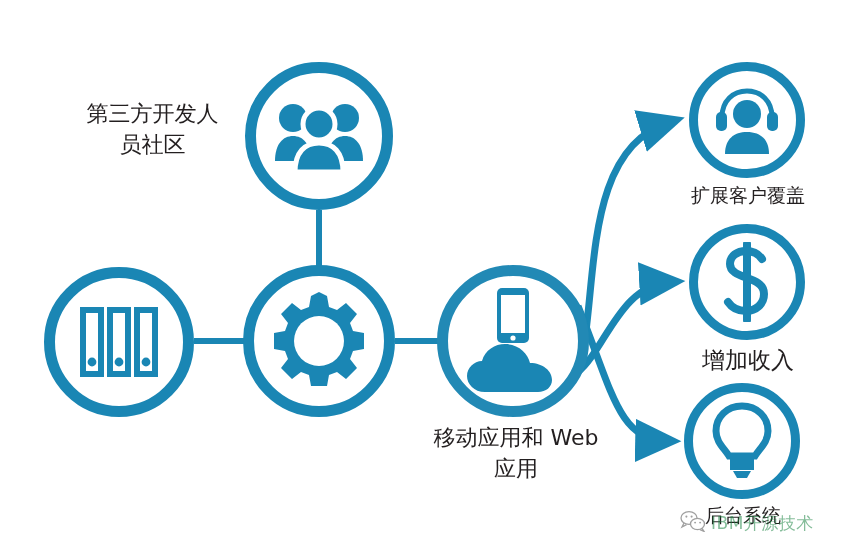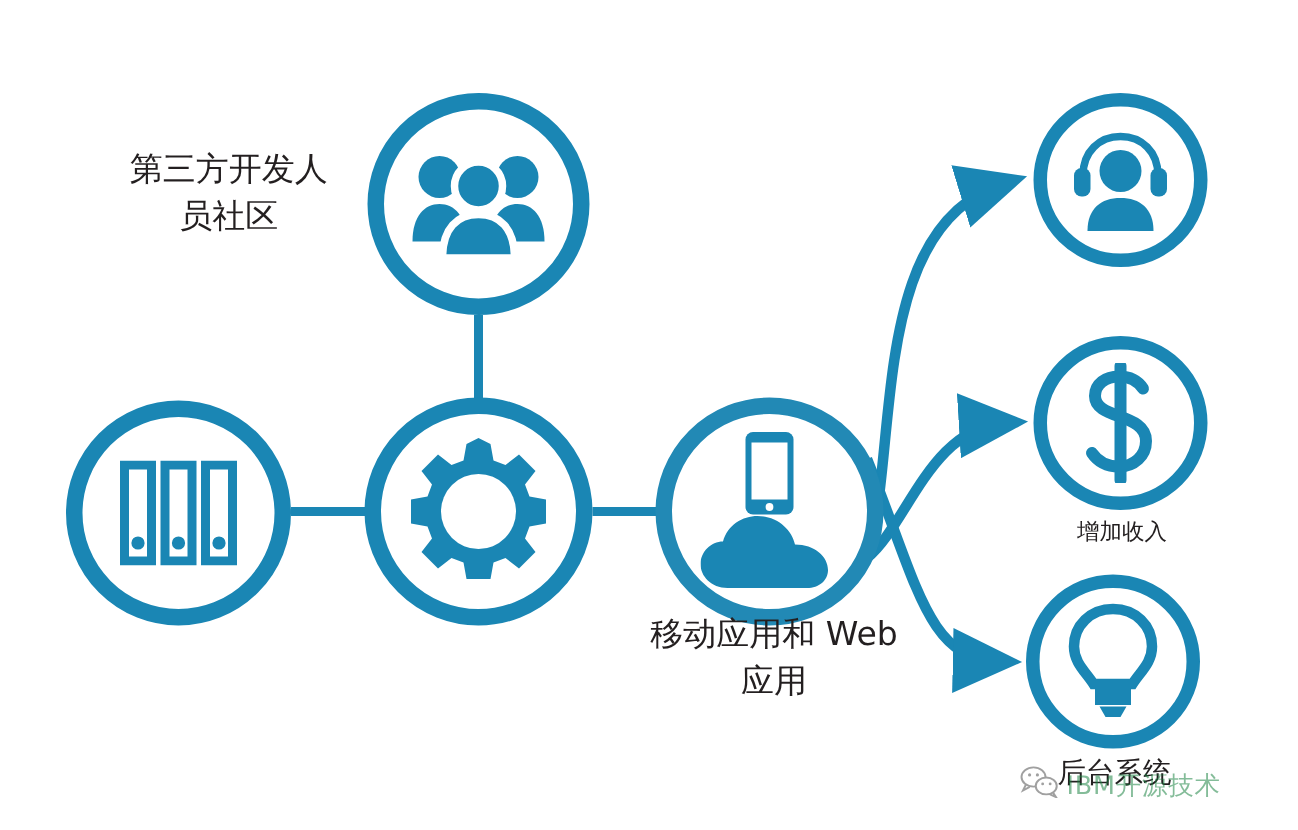--- a/index.html
+++ b/index.html
@@ -54,23 +54,23 @@
   #node-api       { left: 243px; top: 265px; width: 152px; height: 152px; border: 11px solid #1a86b4; }
   #node-apps      { left: 437px; top: 265px; width: 152px; height: 152px; border: 11px solid #2289b5; }
   #node-customers { left: 689px; top: 62px;  width: 116px; height: 116px; border: 9px solid #1a86b4; }
   #node-revenue   { left: 689px; top: 224px; width: 116px; height: 116px; border: 9px solid #1a86b4; }
   #node-innovation{ left: 684px; top: 383px; width: 116px; height: 116px; border: 9px solid #1a86b4; }
 
   
   #label-dev        { left: 60px;  top: 98px;  width: 185px; font-size: 22px; }
   #label-backend    { left: 34px;  top: 422px; width: 170px; font-size: 22px; }
   #label-api        { left: 240px; top: 422px; width: 160px; font-size: 22px; }
-  #label-apps       { left: 418px; top: 408px; width: 196px; font-size: 22px; }
+  #label-apps       { left: 418px; top: 422px; width: 196px; font-size: 22px; }
   #label-customers  { left: 660px; top: 182px; width: 176px; font-size: 19px; }
-  #label-revenue    { left: 660px; top: 344px; width: 176px; font-size: 15px; }
+  #label-revenue    { left: 660px; top: 344px; width: 176px; font-size: 23px; }
   #label-innovation { left: 655px; top: 502px; width: 176px; font-size: 19px; }
 
   
   #watermark {
     position: absolute;
     left: 680px;
     top: 503px;
     width: 182px;
     height: 40px;
     display: flex;
@@ -184,20 +184,21 @@
         </g>
         <g fill="#1a86b4">
           <rect x="5" y="27" width="11" height="19" rx="5"></rect>
           <rect x="56" y="27" width="11" height="19" rx="5"></rect>
           <circle cx="36" cy="29" r="14"></circle>
           <path d="M14 69 C14 54 23 47 36 47 C49 47 58 54 58 69 Z"></path>
         </g>
       </svg>
     </span>
   </div>
+  <div class="label cn" id="label-customers">扩展客户覆盖</div>
 
   <div class="node" id="node-revenue">
     <span>
       <svg width="60" height="80" viewBox="0 0 60 80" xmlns="http://www.w3.org/2000/svg">
         <g fill="none" stroke="#1a86b4" stroke-width="8" stroke-linecap="round">
           <path d="M45 17 C41 11 35 9 29 9 C20 9 13 14 13 22 C13 38 47 33 47 52 C47 62 39 69 29 69 C21 69 15 66 11 60"></path>
           <line x1="30" y1="2" x2="30" y2="78"></line>
         </g>
       </svg>
     </span>

